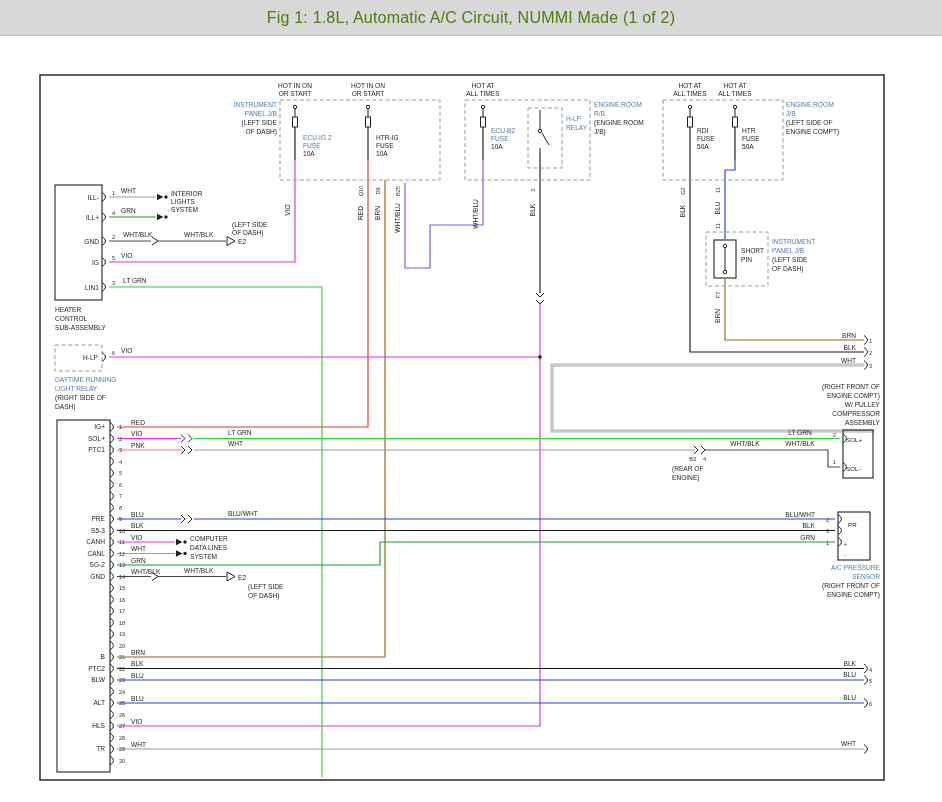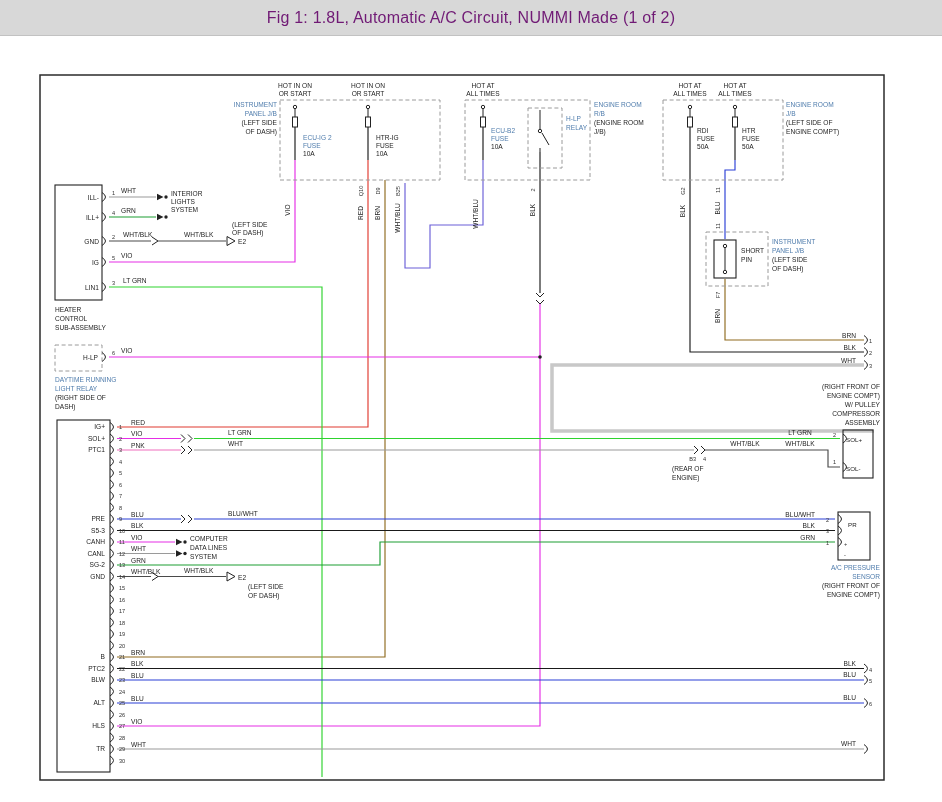--- a/index.html
+++ b/index.html
@@ -1,19 +1,19 @@
 <!DOCTYPE html>
 <html style="--c-title-bg: #d8d8d8; --c-accent-blue: #4f7cac; --c-vio: #e52ee5; --c-lt-grn: #2ed32e; --c-grn: #1d9e33; --c-red: #e03a30; --c-pnk: #ef6fbe; --c-blu: #2b3fd6; --c-blk: #1a1a1a; --c-brn: #8f6b1f; --c-wht: #9a9a9a; --c-wht-blk: #4a4a4a; --c-wht-blu: #6a5fd8; --c-gray-thick: #c8c8c8;"><head>
 <meta charset="utf-8">
 <style>
 *{margin:0;padding:0;box-sizing:border-box}
 html,body{background:#fff}
 .page{position:relative;width:942px;height:802px;background:#fff;overflow:hidden;font-family:"Liberation Sans",sans-serif}
 .titlebar{position:absolute;left:0;top:0;width:942px;height:36px;background:var(--c-title-bg,#d8d8d8);display:flex;align-items:center;justify-content:center;border-bottom:1px solid #c2c2c2}
-.titlebar span{font-size:16px;color:#701a75;letter-spacing:.2px}
+.titlebar span{font-size:16px;color:#4d7c0f;letter-spacing:.2px}
 svg.diagram{position:absolute;left:0;top:0}
 .t{font-family:"Liberation Sans",sans-serif;font-size:6.6px;fill:#1c1c1c}
 .t5{font-size:5.6px;fill:#333}
 .t6{font-size:6.2px}
 .e{text-anchor:end}
 .m{text-anchor:middle}
 .b{fill:var(--c-accent-blue,#4f7cac)}
 .frame{fill:none;stroke:#2b2b2b;stroke-width:1.5}
 .box{fill:none;stroke:#222;stroke-width:1.1}
 .dash{fill:none;stroke:#9a9a9a;stroke-width:1;stroke-dasharray:4 2.6}

